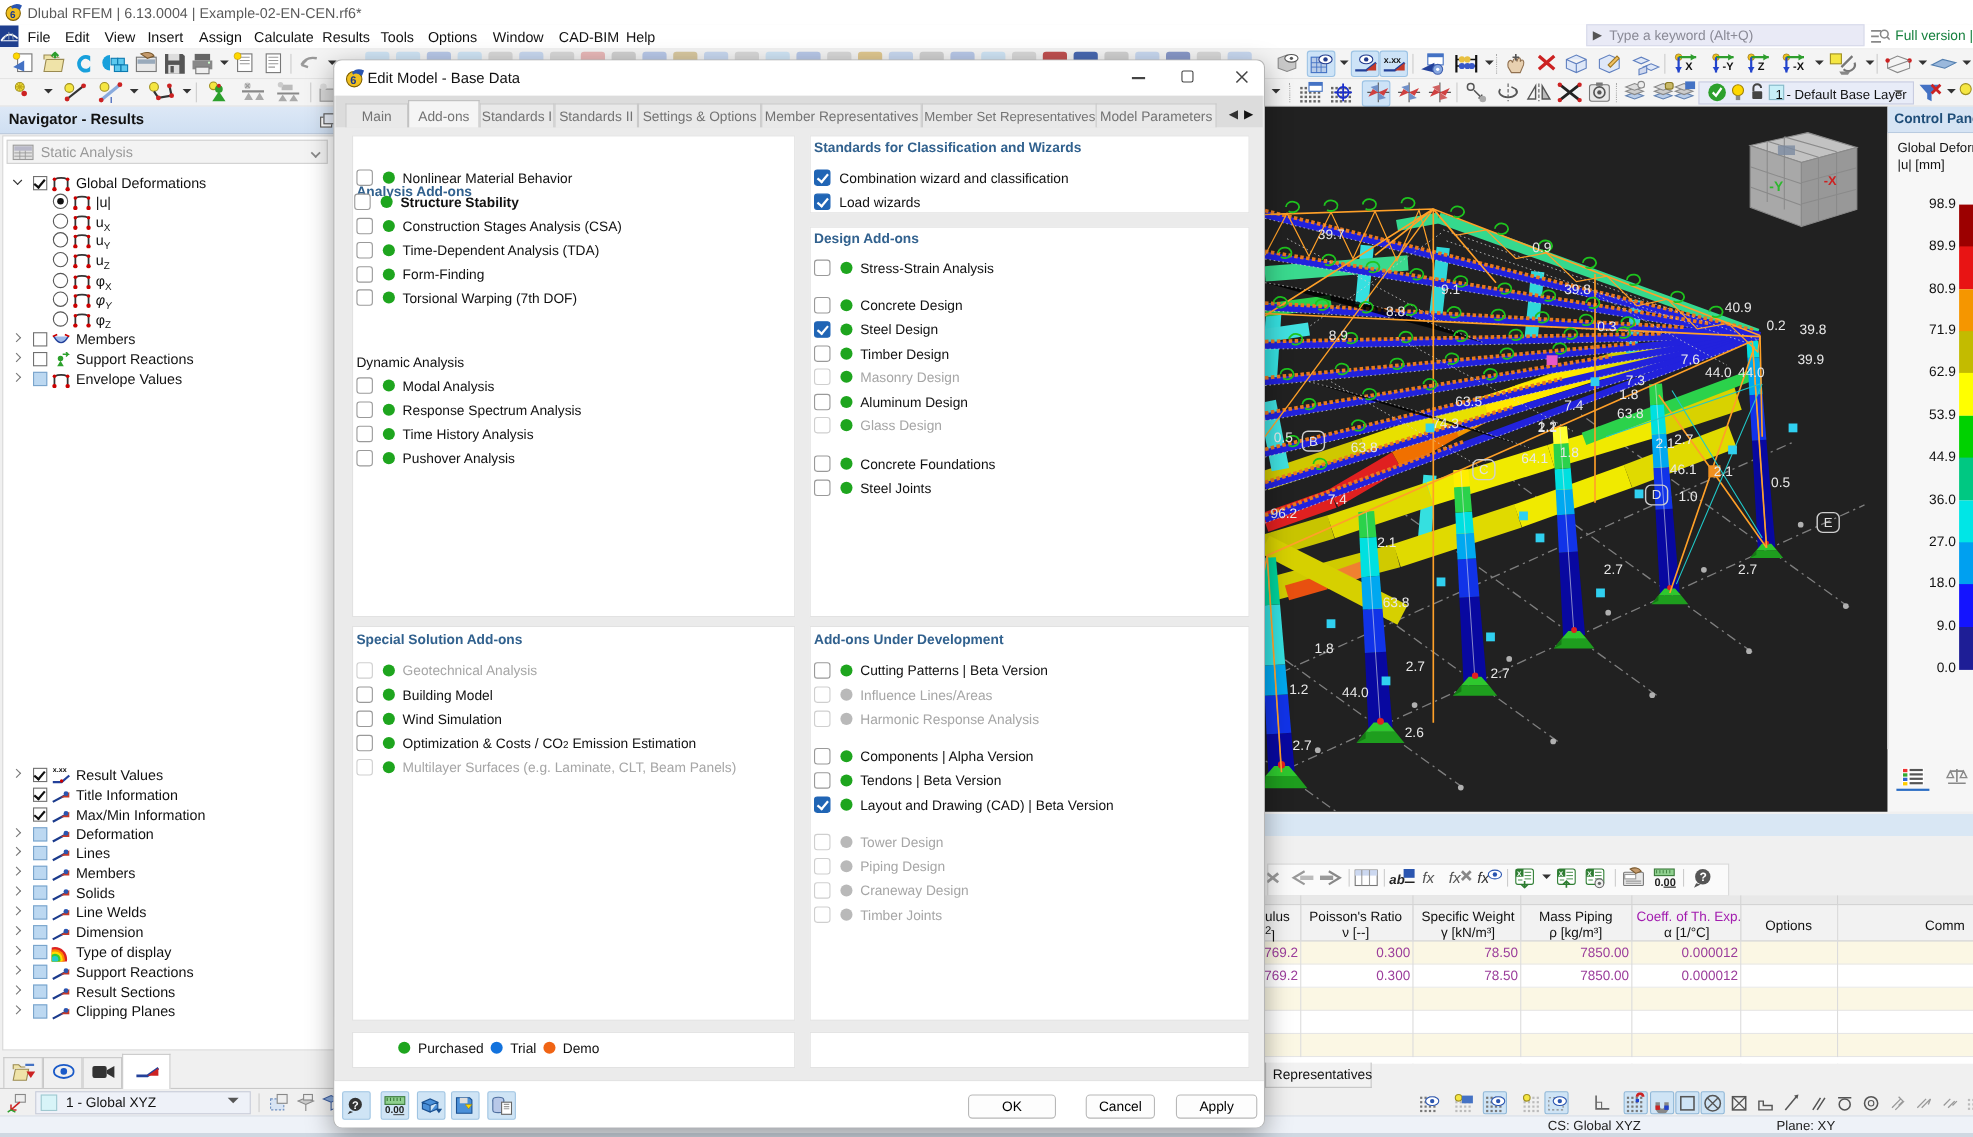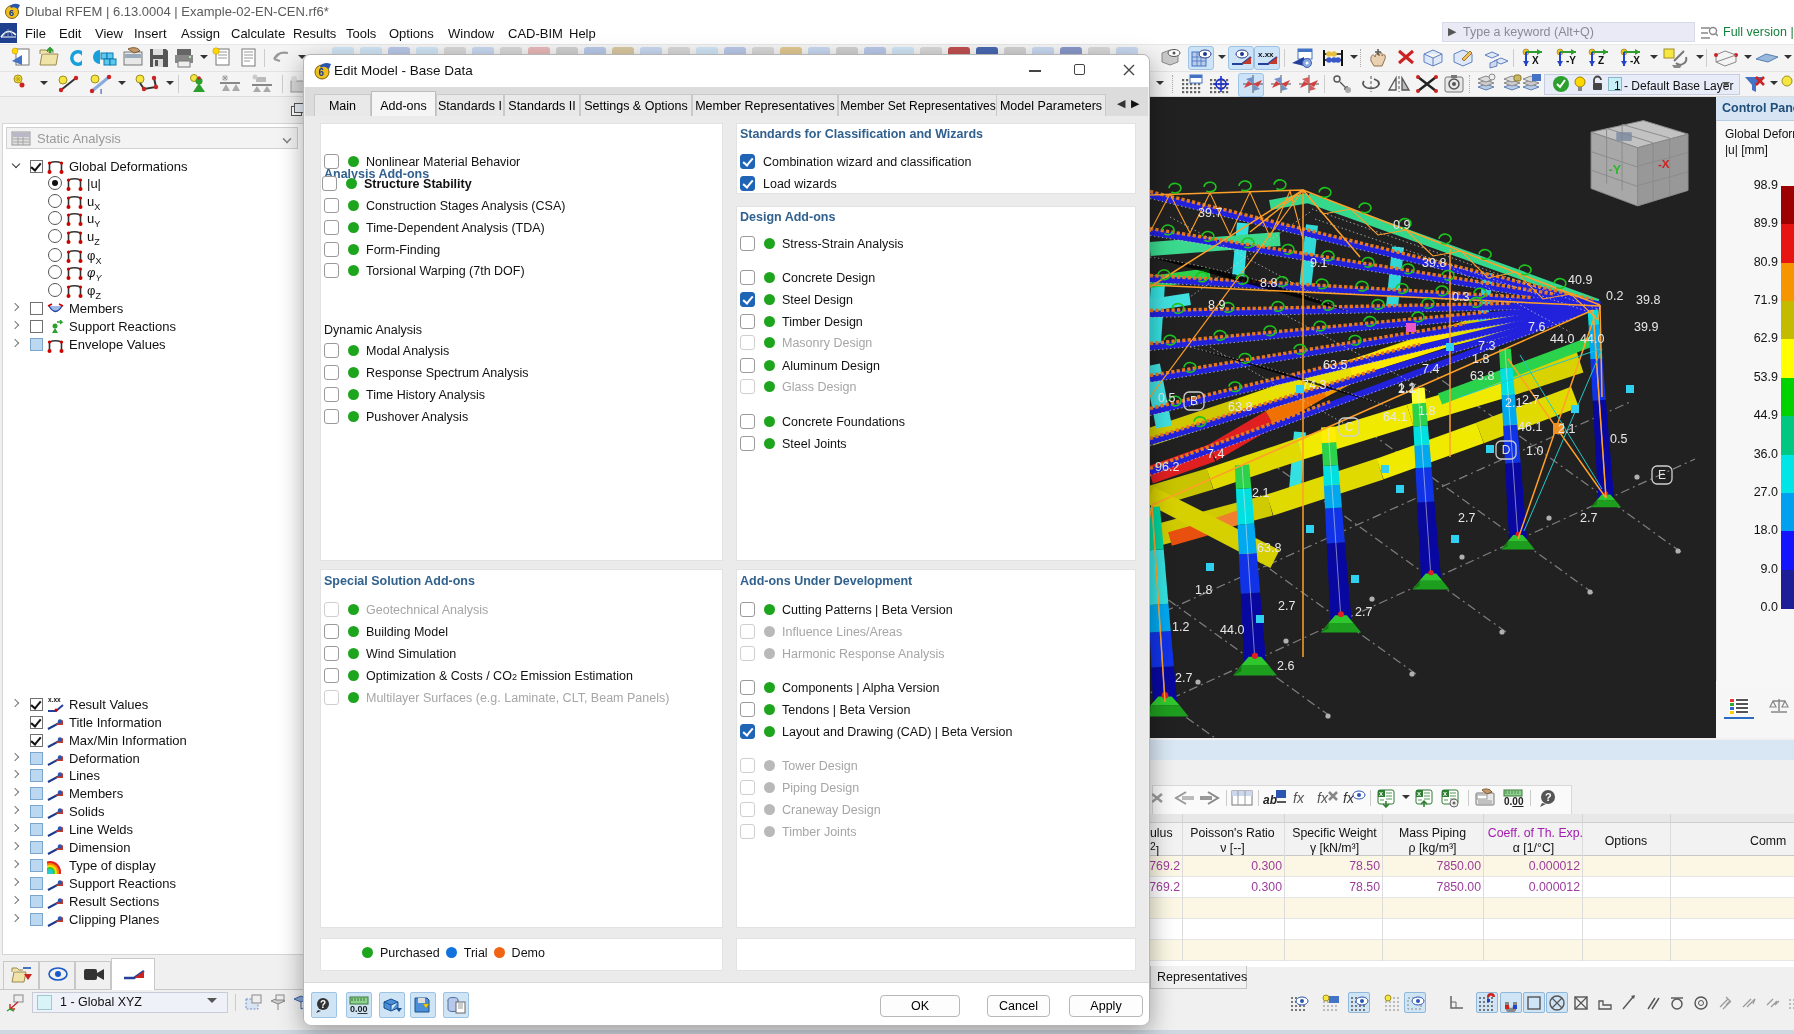--- a/index.html
+++ b/index.html
@@ -39,21 +39,21 @@
 
 #btm { left:1150px; top:738px; width:644px; height:276px; background:#f0f0f0; }
 
 #statusbar { left:0; top:1014px; width:1794px; height:16px; background:#eef2f8; border-top:1px solid #d8dde5; font-size:12px; color:#222;}
 #bottomstrip { left:0; top:1030px; width:1794px; height:4px; background:#cfd8e2; }
 
 #dialog { left:303px; top:54px; width:847px; height:971px; background:#f0f0f0; border:1px solid #b5b5b5; border-radius:7px; box-shadow:0 8px 24px rgba(0,0,0,.35); }
 #dlg-title { position:absolute; left:0; top:0; width:845px; height:32px; background:#ffffff; border-radius:7px 7px 0 0;}
 #dlg-title .t { position:absolute; left:30px; top:8px; font-size:13.5px; color:#111; }
 #dlg-tabs { position:absolute; left:1px; top:32px; width:843px; height:29px; background:#dcdcdc; }
-.tab { position:absolute; top:7px; height:22px; background:#e9e9e9; border:1px solid #c9c9c9; border-bottom:none; font-size:12.5px; color:#000000; text-align:center; white-space:nowrap; }
+.tab { position:absolute; top:7px; height:22px; background:#e9e9e9; border:1px solid #c9c9c9; border-bottom:none; font-size:12.5px; color:#737373; text-align:center; white-space:nowrap; }
 .tab.sel { background:#f5f5f5; top:4px; height:25px; border-color:#bdbdbd; }
 #dlg-body { position:absolute; left:1px; top:61px; width:843px; height:866px; background:#ebebeb; }
 .gbox { position:absolute; background:#ffffff; border:1px solid #e2e2e2; }
 .ghead { position:absolute; left:14px; font-weight:bold; font-size:12.5px; color:#31618e; }
 .cbrow { position:absolute; font-size:12.5px; color:#111; white-space:nowrap; }
 .cb { display:inline-block; width:15px; height:15px; border:1px solid #9a9a9a; border-radius:3px; background:#fff; vertical-align:-3px; }
 .cb.on { background:#2065b5; border-color:#2065b5; position:relative; }
 .cb.on:after { content:""; position:absolute; left:4px; top:1px; width:4px; height:8px; border:solid #fff; border-width:0 2px 2px 0; transform:rotate(40deg); }
 .cb.dis { border-color:#cfcfcf; }
 .dot { display:inline-block; width:11px; height:11px; border-radius:50%; background:#1ea51e; margin:0 7px 0 9px; vertical-align:-1px;}
@@ -507,20 +507,23 @@
         <path d="M20 8 L16 6 M20 8 L21 12" stroke="#555" stroke-width="1.4"></path>
       </svg>
       <svg style="position:absolute;left:1386px;top:1px;" width="26" height="22" viewBox="0 0 26 22">
         <path d="M13 3 L13 19" stroke="#555" stroke-width="1" stroke-dasharray="3 2"></path>
         <path d="M3 17 L10 5 L10 17 Z" fill="none" stroke="#555" stroke-width="1.3"></path>
         <path d="M23 17 L16 5 L16 17 Z" fill="#bbb" stroke="#555" stroke-width="1.3"></path>
       </svg>
     </div>
 
   <div id="nav" class="abs">
+    <div id="nav-header">
+        <div class="t">Navigator - Results</div>
+      </div>
     <div id="nav-tree">
       <div class="combo">
           <div class="ct">Static Analysis</div>
         <svg style="position:absolute;left:4px;top:2px;" width="20" height="17" viewBox="0 0 20 17">
             <rect x="1" y="2" width="18" height="13" fill="#e0e0e0" stroke="#999"></rect>
             <rect x="2" y="3" width="16" height="4" fill="#b8b8c8"></rect>
             <path d="M2 9 L18 9 M2 12 L18 12 M7 7 L7 15 M12 7 L12 15" stroke="#999" stroke-width="0.8"></path>
           </svg>
         <div style="position:absolute;right:6px;top:7px;width:8px;height:8px;border-right:2px solid #888;border-bottom:2px solid #888;transform:rotate(45deg) scale(0.8);"></div>
       </div>
@@ -1482,20 +1485,24 @@
             <rect x="14" y="12" width="2" height="2"></rect>
             <rect x="2" y="16" width="2" height="2"></rect>
             <rect x="6" y="16" width="2" height="2"></rect>
             <rect x="10" y="16" width="2" height="2"></rect>
             <rect x="14" y="16" width="2" height="2"></rect>
           </g>
         </svg>
       </div>
   </div>
 
+  <div id="statusbar" class="abs">
+    <span style="position:absolute;left:1407px;top:1px;">CS: Global XYZ</span>
+    <span style="position:absolute;left:1615px;top:1px;">Plane: XY</span>
+  </div>
   <div id="bottomstrip" class="abs"></div>
 
   <div id="dialog" class="abs">
     <div id="dlg-title">
       <svg style="position:absolute;left:9px;top:7px;" width="19" height="18" viewBox="0 0 19 18">
           <circle cx="9" cy="10" r="7" fill="#f0c020" stroke="#806000"></circle>
           <text x="5.5" y="14" font-size="10" font-weight="bold" fill="#1a3a8c">6</text>
           <path d="M7 4 Q11 -1 18 2 L16 7 Q11 3 8 6 Z" fill="#2a55b0"></path>
         </svg>
       <div class="t">Edit Model - Base Data</div>

